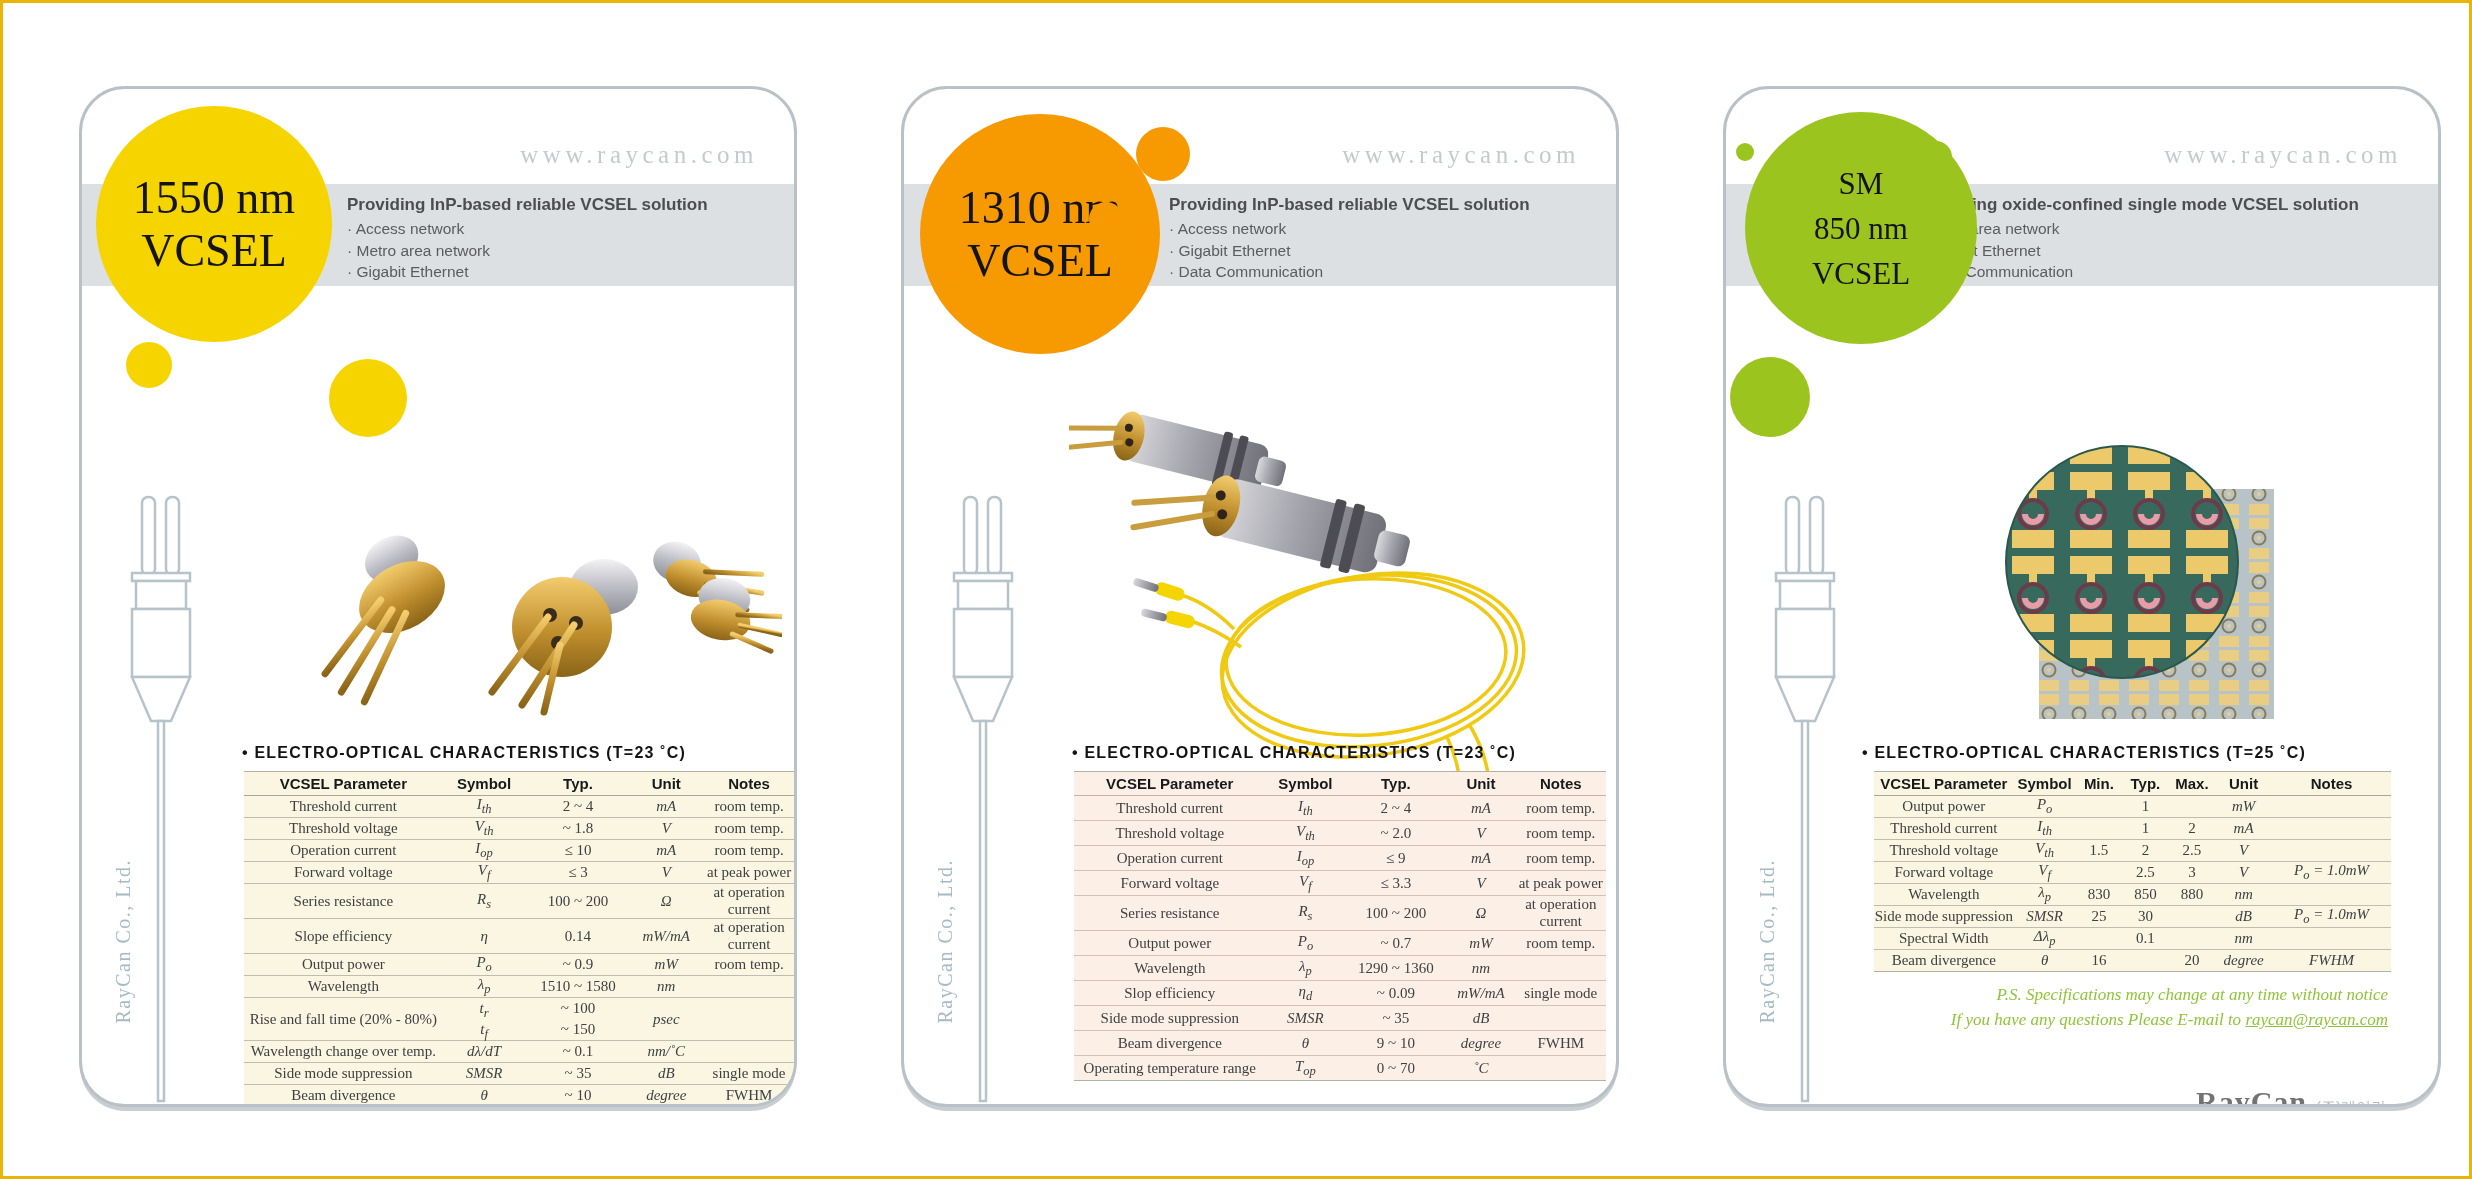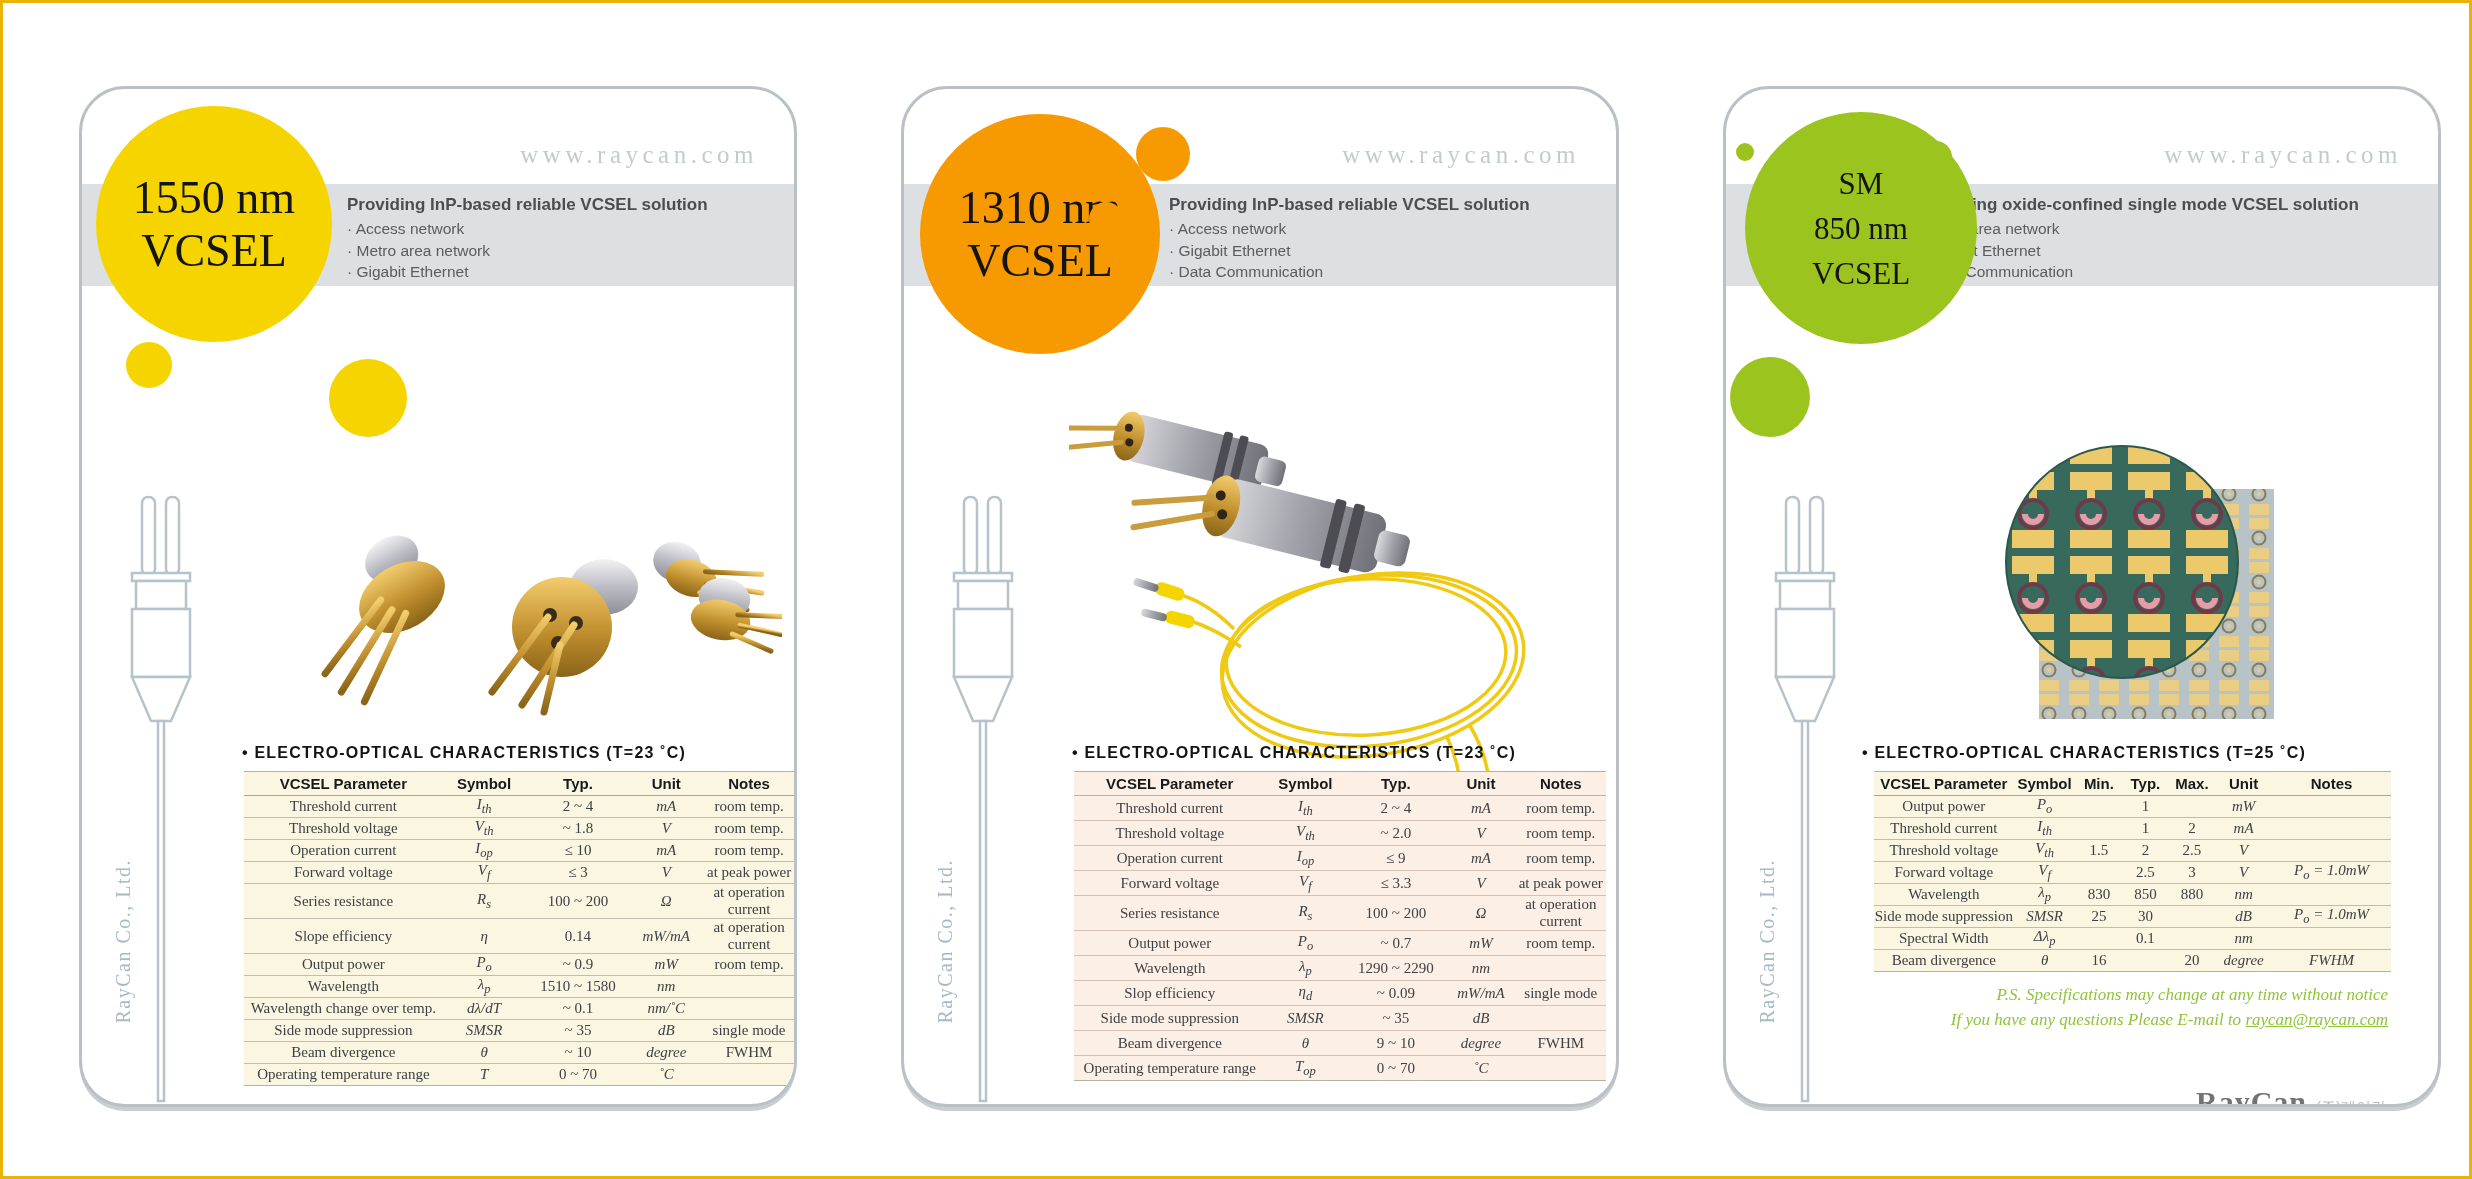--- a/index.html
+++ b/index.html
@@ -271,20 +271,33 @@
             <td class="col4">room temp.</td>
           </tr>
           <tr>
             <td class="col0">Wavelength</td>
             <td class="col1 ital">λ<sub>p</sub></td>
             <td class="col2">1510 ~ 1580</td>
             <td class="col3 ital">nm</td>
             <td class="col4"></td>
           </tr>
           <tr>
+            <td class="col0">Rise and fall time (20% - 80%)</td>
+            <td class="col1 ital stack">
+              <div>t<sub>r</sub></div>
+              <div>t<sub>f</sub></div>
+            </td>
+            <td class="col2 stack">
+              <div>~ 100</div>
+              <div>~ 150</div>
+            </td>
+            <td class="col3 ital">psec</td>
+            <td class="col4"></td>
+          </tr>
+          <tr>
             <td class="col0">Wavelength change over temp.</td>
             <td class="col1 ital">dλ/dT</td>
             <td class="col2">~ 0.1</td>
             <td class="col3 ital">nm/˚C</td>
             <td class="col4"></td>
           </tr>
           <tr>
             <td class="col0">Side mode suppression</td>
             <td class="col1 ital">SMSR</td>
             <td class="col2">~ 35</td>
@@ -446,21 +459,21 @@
           <tr>
             <td class="col0">Output power</td>
             <td class="col1 ital">P<sub>o</sub></td>
             <td class="col2">~ 0.7</td>
             <td class="col3 ital">mW</td>
             <td class="col4">room temp.</td>
           </tr>
           <tr>
             <td class="col0">Wavelength</td>
             <td class="col1 ital">λ<sub>p</sub></td>
-            <td class="col2">1290 ~ 2290</td>
+            <td class="col2">1290 ~ 1360</td>
             <td class="col3 ital">nm</td>
             <td class="col4"></td>
           </tr>
           <tr>
             <td class="col0">Slop efficiency</td>
             <td class="col1 ital">η<sub>d</sub></td>
             <td class="col2">~ 0.09</td>
             <td class="col3 ital">mW/mA</td>
             <td class="col4">single mode</td>
           </tr>

